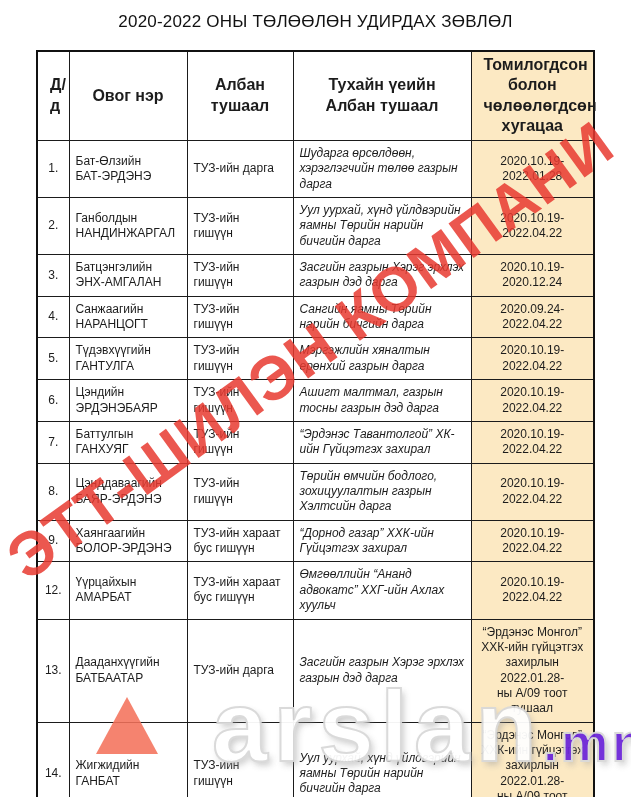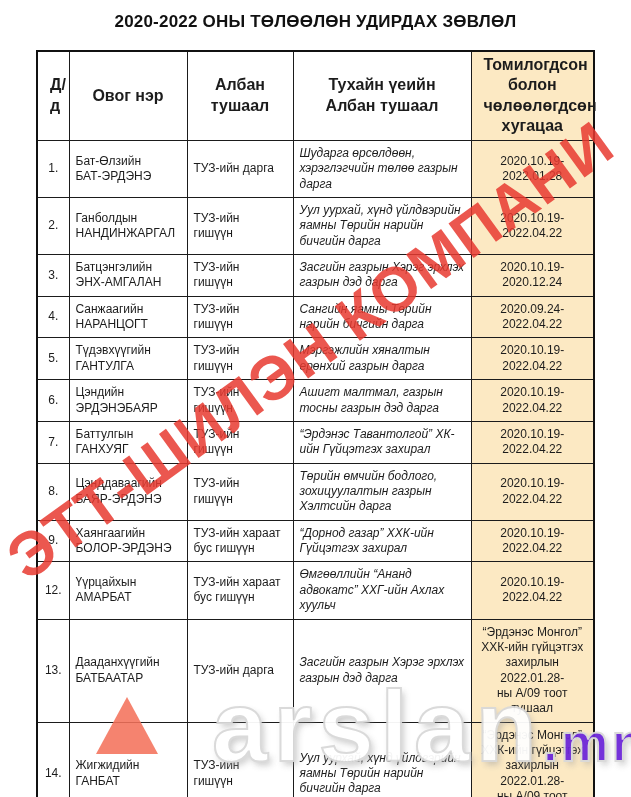--- a/index.html
+++ b/index.html
@@ -8,21 +8,21 @@
     position:relative;
     width:631px; height:797px;
     background:#ffffff;
     overflow:hidden;
     font-family:"Liberation Sans","DejaVu Sans",sans-serif;
     color:#1c1c1c;
   }
   .doc-title {
     position:absolute; top:12px; left:0; width:100%;
     text-align:center;
-    font-size:17px; font-weight:bold; letter-spacing:0.2px;
+    font-size:17px; font-weight:normal; letter-spacing:0.2px;
     color:#111;
   }
   table.board {
     position:absolute; left:36px; top:50px;
     width:557px;
     border-collapse:collapse;
     table-layout:fixed;
   }
   table.board th, table.board td {
     border:1.6px solid #1b1b1b;

